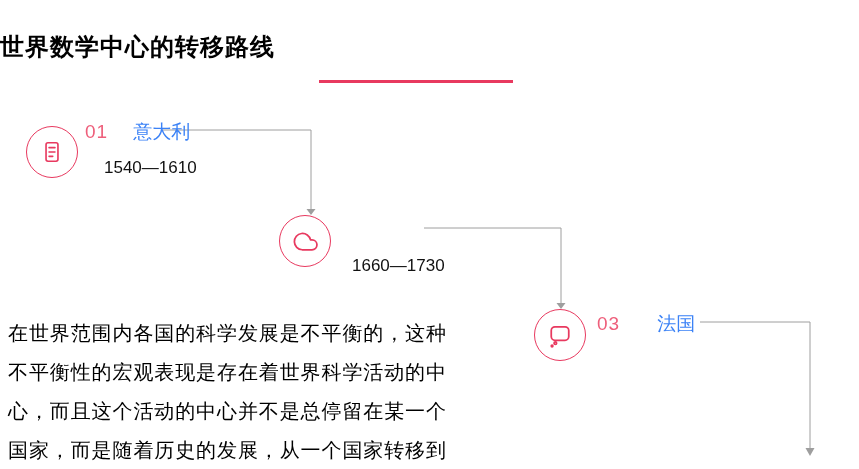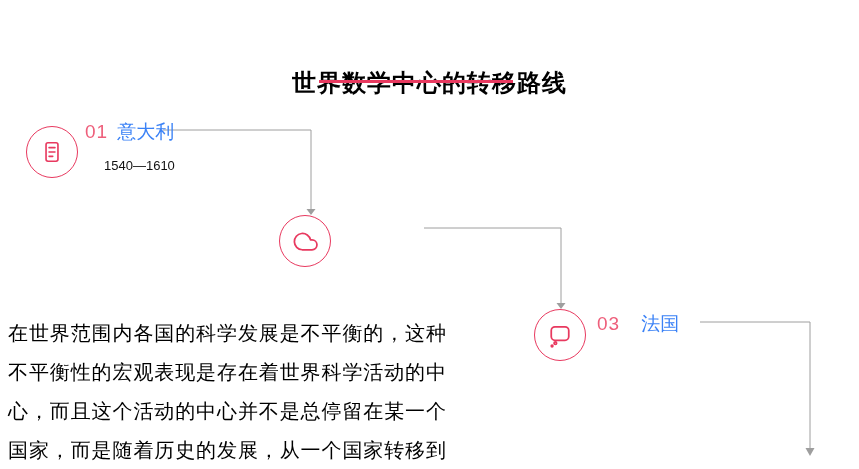--- a/index.html
+++ b/index.html
@@ -9,55 +9,55 @@
     font-family:"Liberation Serif", serif;
     position:relative;
     overflow:hidden;
     color:#000;
   }
   .slide { position:absolute; inset:0; width:859px; height:469px; }
   .connectors { position:absolute; left:0; top:0; z-index:0; }
 
   .title {
     position:absolute; top:31px; left:0; width:100%;
-    text-align:center; font-size:24px; font-weight:bold;
-    letter-spacing:1px; color:#000; z-index:2;margin-top:36px;
+    text-align:left; font-size:24px; font-weight:bold;
+    letter-spacing:1px; color:#000; z-index:2;
   }
   .title-underline {
     position:absolute; top:80px; left:319px; width:194px; height:3px;
     background:#e8395f; z-index:2;
   }
 
   .circle {
     position:absolute; width:52px; height:52px;
     border:1.5px solid #e8395f; border-radius:50%;
     background:#ffffff; display:flex; align-items:center; justify-content:center;
     z-index:2;
   }
   .circle svg { display:block; }
   .c1 { left:26px;  top:126px; }
   .c2 { left:279px; top:215px; }
   .c3 { left:534px; top:309px; }
 
   .node-label {
     position:absolute; z-index:2; font-size:19px; white-space:nowrap;
-    display:flex; align-items:baseline;
+    display:flex; align-items:baseline;gap:16px;
   }
   .node-label .num {
     color:#ee5f7b; font-family:"Liberation Sans", sans-serif;
     letter-spacing:1px; margin-right:9px;
   }
   .node-label .country { color:#3b82f6; }
   .l1 { left:85px;  top:119px; }
   .l2 { left:339px; top:217px; }
   .l3 { left:597px; top:311px; }
   .l3 .num { margin-right:21px; }
 
   .node-date {
-    position:absolute; z-index:2; font-size:13px; color:#111;
+    position:absolute; z-index:2; font-size:17px; color:#111;
     font-family:"Liberation Sans", sans-serif; white-space:nowrap;
   }
   .d1 { left:104px; top:158px; }
   .d2 { left:352px; top:256px; }
   .d3 { left:610px; top:350px; }
 
   .paragraph {
     position:absolute; left:8px; top:314px; width:438px;
     font-size:20px; line-height:39px; color:#000;
     text-align:justify; z-index:1;
@@ -95,20 +95,21 @@
     <span class="num">01</span>
     <span class="country">意大利</span>
   </div>
   <div class="node-date d1">1540—1610</div>
 
   <div class="circle c2">
     <svg width="28" height="28" viewBox="0 0 24 24" fill="none" stroke="#e8395f" stroke-width="1.5" stroke-linecap="round" stroke-linejoin="round">
       <path d="M18 11h-1.26A7 7 0 1 0 9.5 19.5H18a4.25 4.25 0 0 0 0-8.5z"></path>
     </svg>
   </div>
+  <div class="node-date d2">1660—1730</div>
 
   <div class="circle c3">
     <svg width="28" height="28" viewBox="0 0 24 24" fill="none" stroke="#e8395f" stroke-width="1.5" stroke-linecap="round" stroke-linejoin="round">
       <rect x="4.5" y="5" width="15" height="11.5" rx="3.2"></rect>
       <circle cx="8" cy="19" r="1.1"></circle>
       <circle cx="5.2" cy="21.4" r="0.7"></circle>
     </svg>
   </div>
   <div class="node-label l3">
     <span class="num">03</span>

